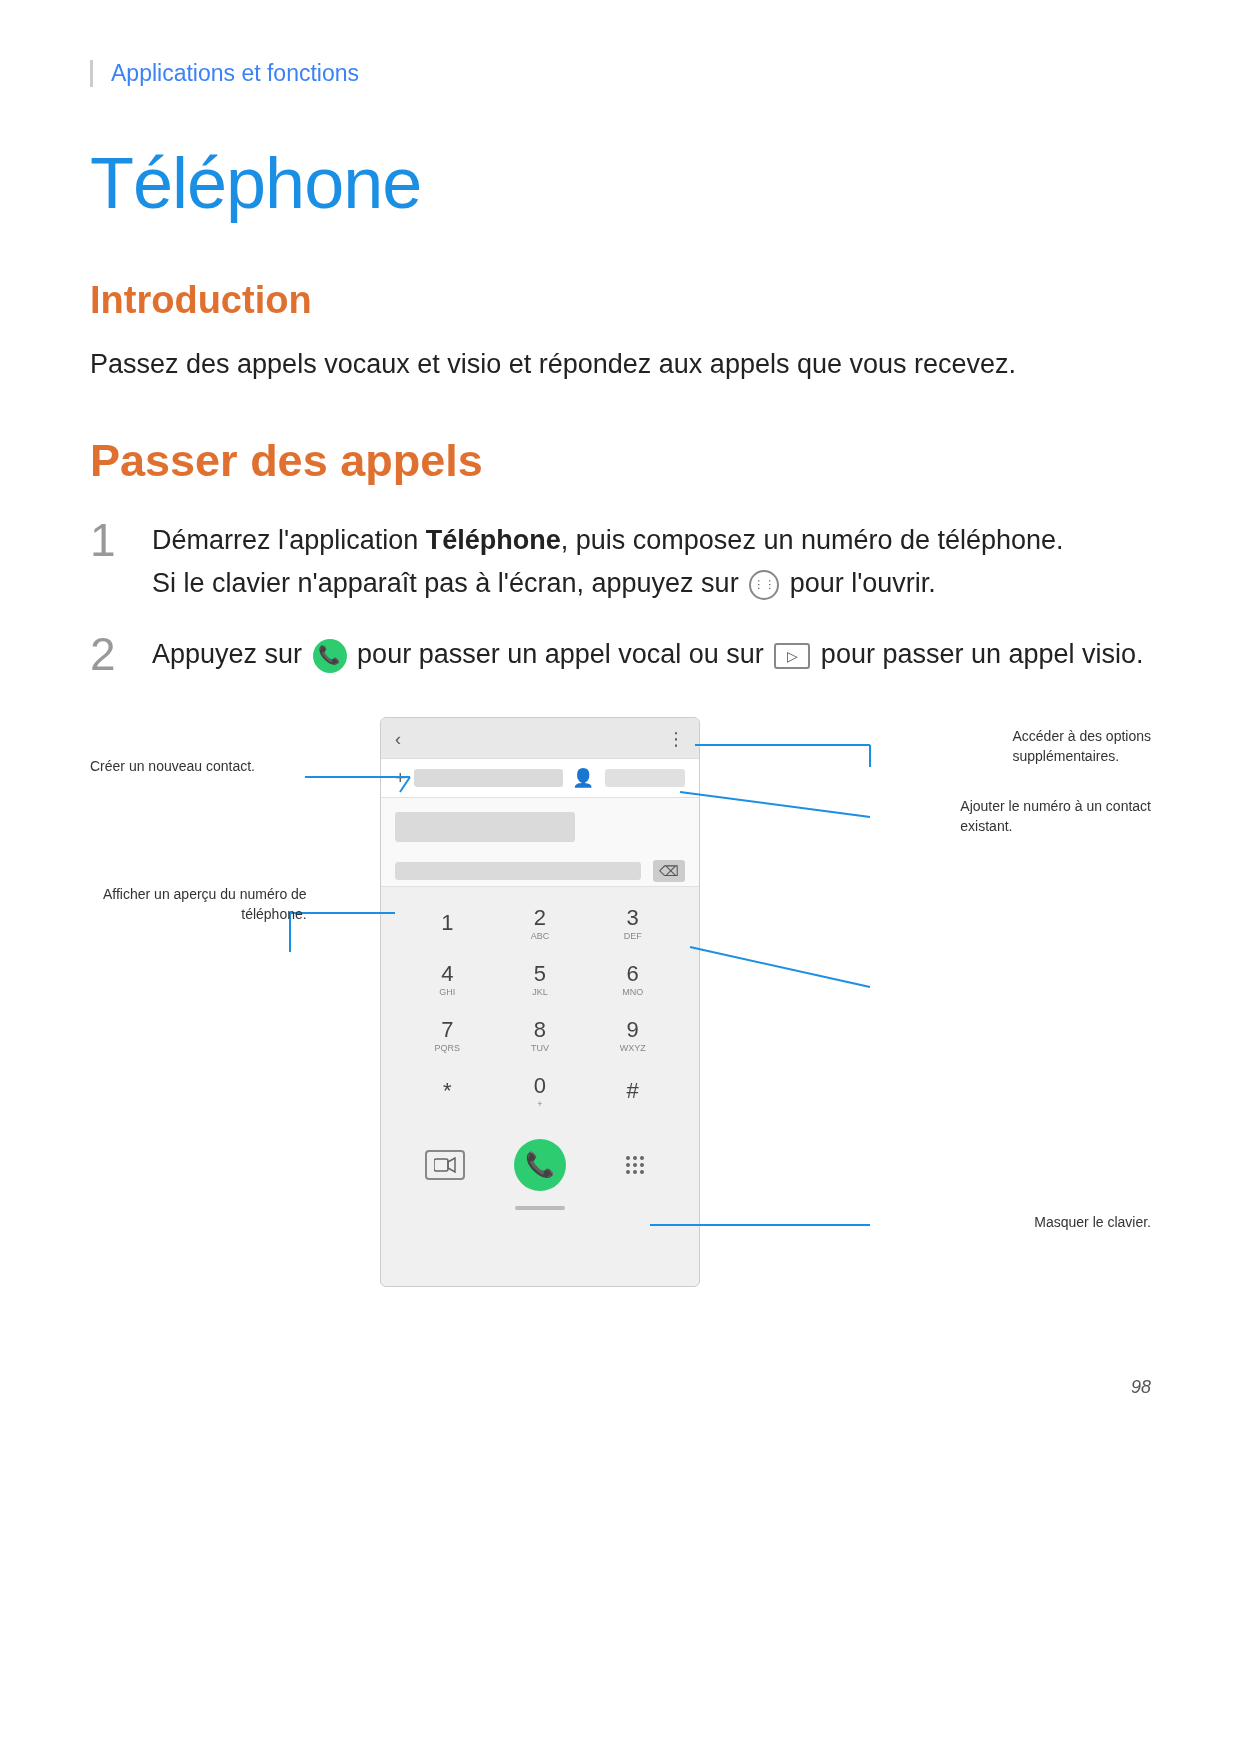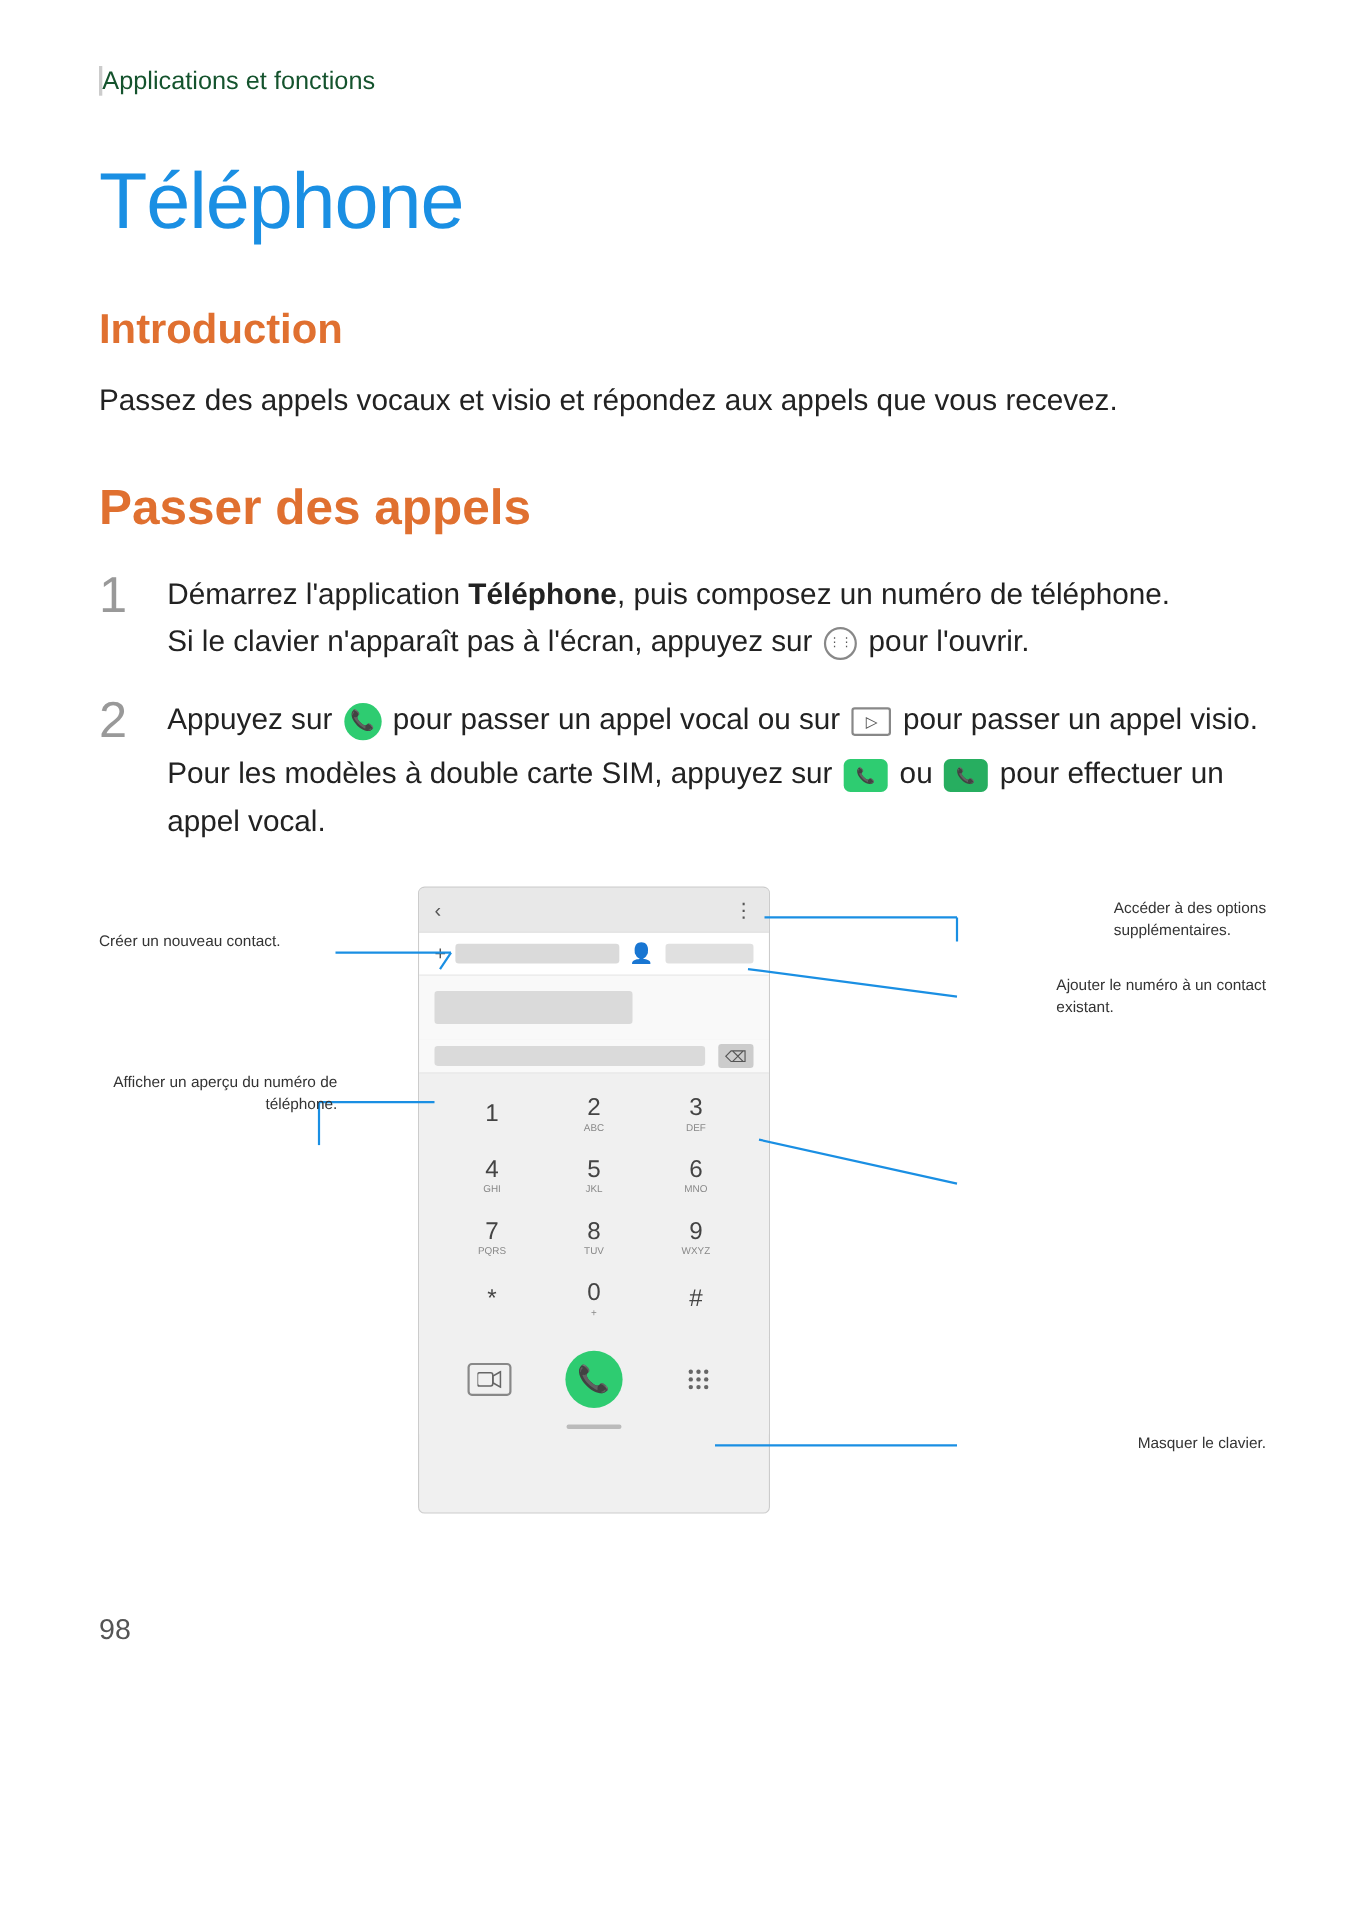--- a/index.html
+++ b/index.html
@@ -13,22 +13,23 @@
       font-size: 28px;
     }
     .page-container {
       padding: 60px 90px 60px 90px;
       position: relative;
     }
     .breadcrumb-bar {
       display: flex;
       align-items: center;
       border-left: 3px solid #ccc;
+      padding-left: 18px;
       margin-bottom: 55px;
-      color: #14532d;
+      color: #3b82f6;
       font-size: 23px;
     }
     .page-title {
       font-size: 72px;
       font-weight: 300;
       color: #1a8fe3;
       margin-bottom: 55px;
       letter-spacing: -1px;
     }
     .section-title {
@@ -276,24 +277,25 @@
     }
     
     .annotation {
       position: absolute;
       font-size: 14px;
       color: #333;
       line-height: 1.4;
     }
     
     .page-number {
-      text-align: left;
-      color: #555;
-      font-size: 26px;
+      text-align: right;
+      color: #555;
+      font-size: 18px;
       margin-top: 60px;
+      font-style: italic;
     }
   </style>
 </head>
 <body>
 
 <div class="page-container">
 
   <div class="breadcrumb-bar">
     <span>Applications et fonctions</span>
   </div>
@@ -324,27 +326,20 @@
 
     <div class="step-block">
       <div class="step-number">2</div>
       <div class="step-content">
         <div>
           Appuyez sur
           <span class="inline-icon icon-phone-green">📞</span>
           pour passer un appel vocal ou sur
           <span class="icon-video" style="display:inline-flex;width:36px;height:26px;border:2px solid #888;border-radius:3px;align-items:center;justify-content:center;font-size:14px;vertical-align:middle;">▷</span>
           pour passer un appel visio.
-        </div>
-        <div style="margin-top:6px;">
-          Pour les modèles à double carte SIM, appuyez sur
-          <span class="icon-sim1" style="display:inline-flex;align-items:center;justify-content:center;width:40px;height:30px;border-radius:6px;background:#2ecc71;color:#fff;font-size:14px;vertical-align:middle;margin:0 3px;">📞</span>
-          ou
-          <span class="icon-sim2" style="display:inline-flex;align-items:center;justify-content:center;width:40px;height:30px;border-radius:6px;background:#27ae60;color:#fff;font-size:14px;vertical-align:middle;margin:0 3px;">📞</span>
-          pour effectuer un appel vocal.
         </div>
       </div>
     </div>
 
     <div class="diagram-container">
 
       <div class="phone-screen">
 
         <div class="phone-screen-header">
           <span class="back-arrow">‹</span>

